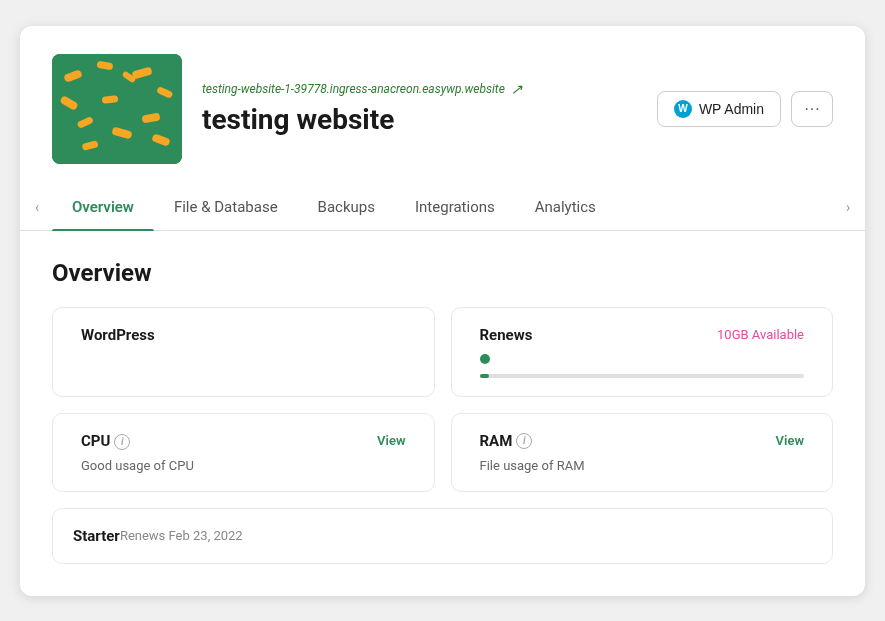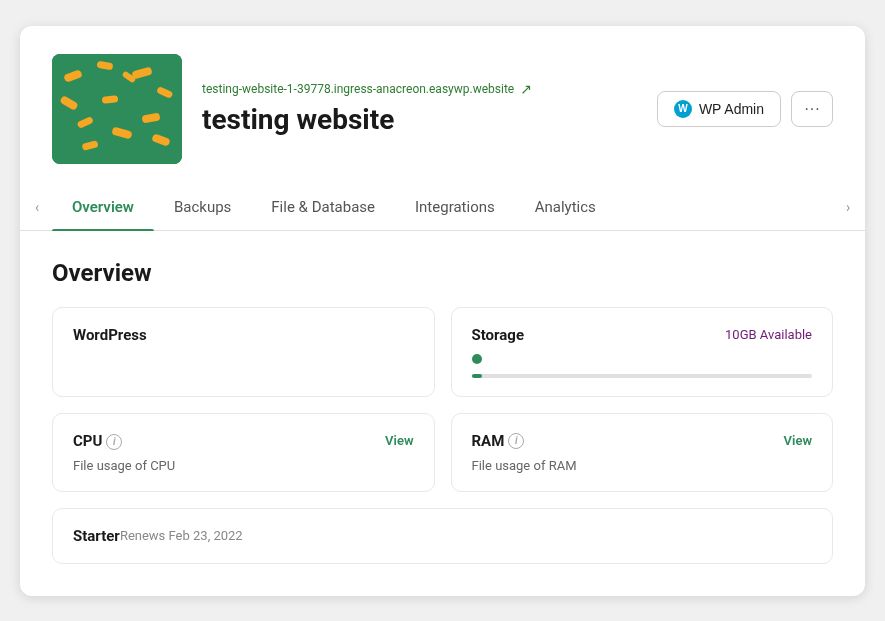--- a/index.html
+++ b/index.html
@@ -43,20 +43,21 @@
       display: flex;
       align-items: center;
       gap: 6px;
       color: #2e7d32;
       font-size: 14px;
       margin-bottom: 6px;
       text-decoration: none;
     }
     .site-url span {
       font-size: 12px;
+      font-style: italic;
     }
     .site-title {
       font-size: 28px;
       font-weight: 700;
       color: #1a1a1a;
       margin-bottom: 0;
     }
     .header-actions {
       display: flex;
       align-items: center;
@@ -156,21 +157,21 @@
     }
     
     .stats-grid {
       display: grid;
       grid-template-columns: 1fr 1fr;
       gap: 16px;
     }
     .stat-card {
       border: 1.5px solid #e8e8e8;
       border-radius: 10px;
-      padding: 18px 20px;
+      padding: 18px 28px;
     }
     .stat-header {
       display: flex;
       align-items: center;
       justify-content: space-between;
       margin-bottom: 8px;
     }
     .stat-label {
       font-size: 15px;
       font-weight: 700;
@@ -183,21 +184,21 @@
     }
     .stat-value-large {
       font-size: 42px;
       font-weight: 300;
       color: #333;
       line-height: 1;
       margin-top: 4px;
     }
     .stat-right {
       font-size: 13px;
-      color: #701a75;
+      color: #ec4899;
     }
     .storage-bar {
       height: 4px;
       background: #e0e0e0;
       border-radius: 2px;
       margin-top: 10px;
     }
     .storage-fill {
       width: 3%;
       height: 100%;
@@ -301,24 +302,24 @@
       </button>
     </div>
   </div>
 
   <div class="tabs">
     <span class="nav-arrow left">‹</span>
     <div class="tab active">
       <span>Overview</span>
     </div>
     <div class="tab">
+      <span>File &amp; Database</span>
+    </div>
+    <div class="tab">
       <span>Backups</span>
-    </div>
-    <div class="tab">
-      <span>File &amp; Database</span>
     </div>
     <div class="tab">
       <span>Integrations</span>
     </div>
     <div class="tab">
       <span>Analytics</span>
     </div>
     <span class="nav-arrow right">›</span>
   </div>
 
@@ -328,38 +329,38 @@
     <div class="stats-grid">
 
       <div class="stat-card">
         <div class="stat-header">
           <span class="stat-label">WordPress</span>
         </div>
       </div>
 
       <div class="stat-card">
         <div class="stat-header">
-          <span class="stat-label">Storage</span>
+          <span class="stat-label">Renews</span>
           <span class="stat-right">10GB Available</span>
         </div>
         <div class="storage-dot"></div>
         <div class="storage-bar">
           <div class="storage-fill"></div>
         </div>
       </div>
 
       <div class="stat-card">
         <div class="stat-header">
           <div style="display:flex; align-items:flex-end;">
             <span class="stat-label">CPU</span>
             <span class="info-icon">i</span>
           </div>
           <a class="view-link">View</a>
         </div>
-        <div class="stat-desc">File usage of CPU</div>
+        <div class="stat-desc">Good usage of CPU</div>
       </div>
 
       <div class="stat-card">
         <div class="stat-header">
           <div style="display:flex; align-items:center;">
             <span class="stat-label">RAM</span>
             <span class="info-icon">i</span>
           </div>
           <a class="view-link">View</a>
         </div>

